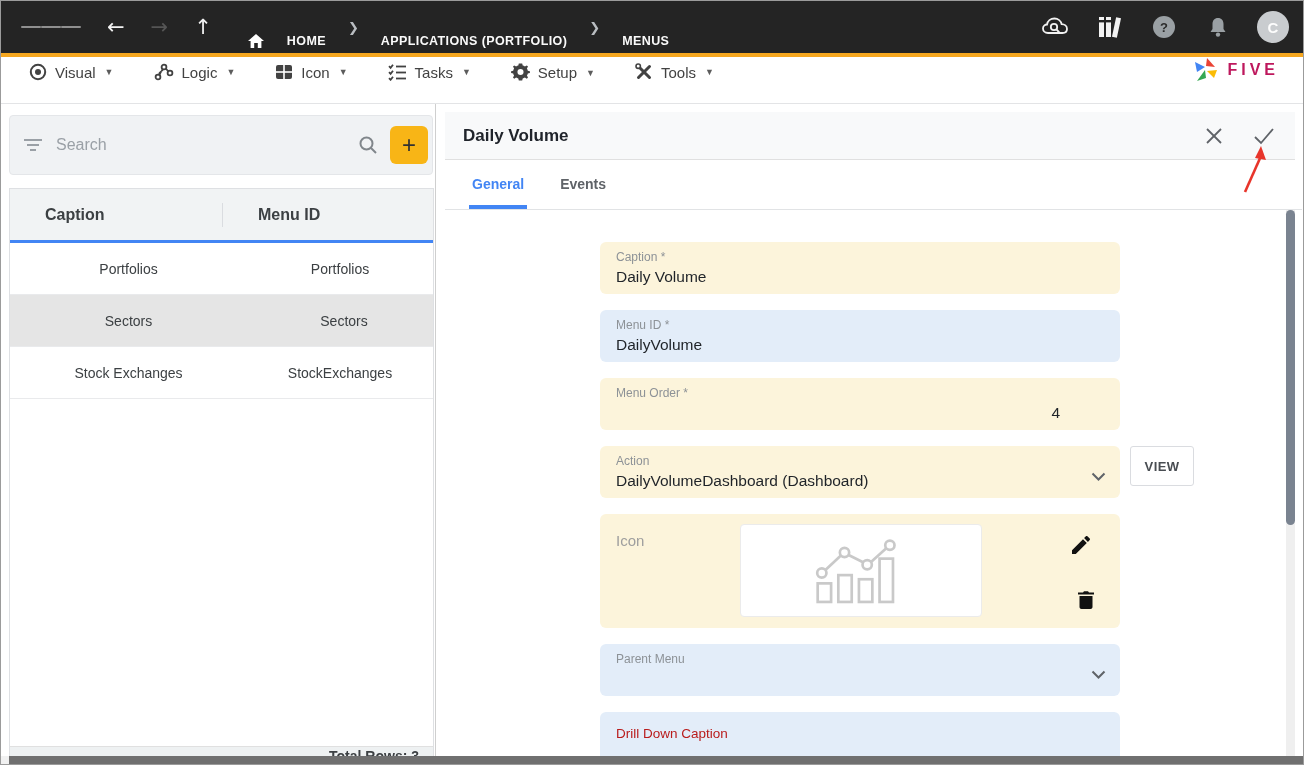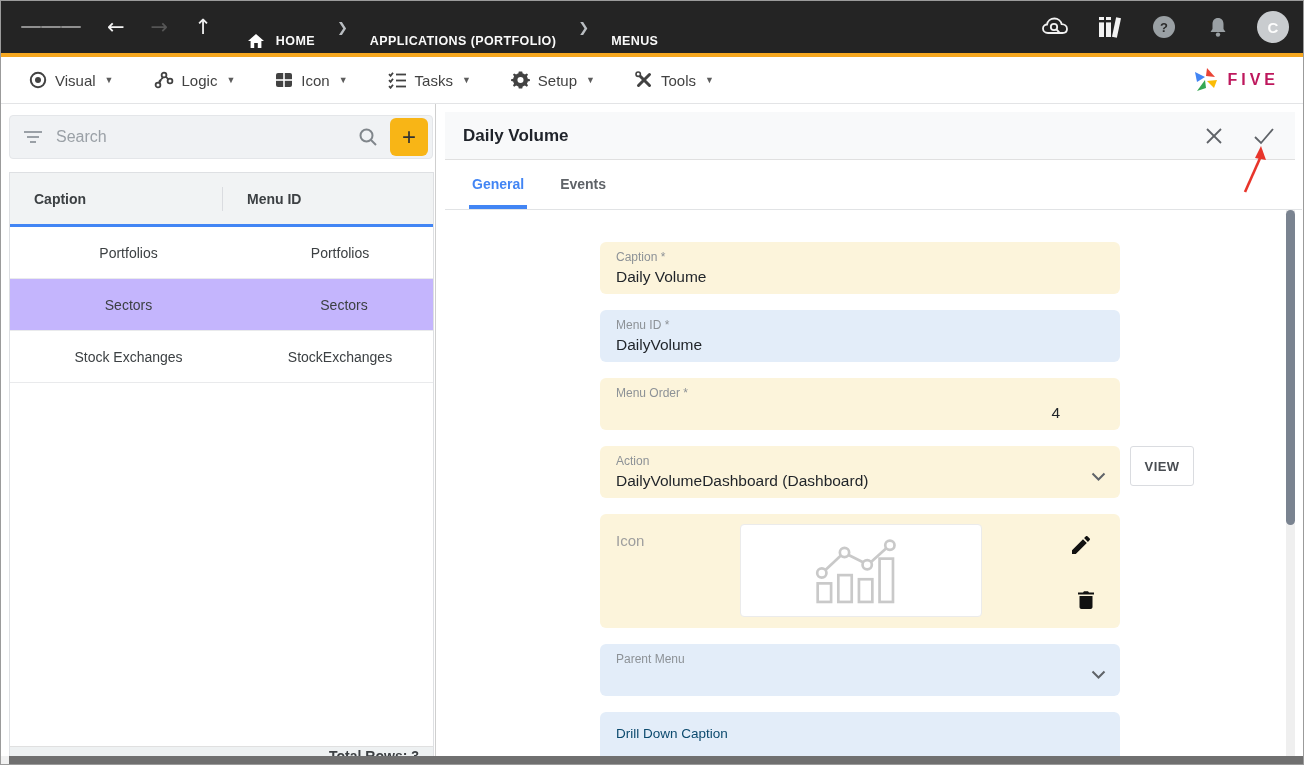--- a/index.html
+++ b/index.html
@@ -12,55 +12,55 @@
 
   
   .topbar { height:52px; background:#242424; display:flex; align-items:center; padding:0 14px; }
   .tb-btn { background:none; border:none; cursor:pointer; display:flex; align-items:center; justify-content:center; padding:6px; margin-right:14px; }
   .hamburger span { display:block; width:20px; height:2px; background:#8f8f8f; margin:4px 0; border-radius:1px; }
   .arrow { font-size:21px; line-height:1; font-family:"DejaVu Sans",sans-serif; }
   .arrow.back { color:#f2f2f2; }
   .arrow.fwd  { color:#555555; }
   .arrow.up   { color:#f2f2f2; }
   .crumbs { display:flex; align-items:center; margin-left:16px; }
-  .crumb { color:#fafafa; font-size:12.5px; font-weight:bold; letter-spacing:.4px; display:flex; align-items:center; gap:12px; cursor:pointer;margin-top:28px; }
+  .crumb { color:#fafafa; font-size:12.5px; font-weight:bold; letter-spacing:.4px; display:flex; align-items:center; gap:23px; cursor:pointer;margin-top:28px; }
   .crumb-sep { color:#b9bdc1; font-size:13px; font-weight:bold; margin:0 22px; }
   .tb-right { margin-left:auto; display:flex; align-items:center; gap:24px; }
   .tb-icon { display:flex; align-items:center; justify-content:center; width:30px; height:30px; cursor:pointer; background:none; border:none; }
   .help-circle { width:22px; height:22px; border-radius:50%; background:#9aa0a4; color:#2c2c2c; font-weight:bold; font-size:13px; display:flex; align-items:center; justify-content:center; }
   .avatar { width:32px; height:32px; border-radius:50%; background:#c9cccf; color:#fdfdfd; font-weight:bold; font-size:15px; display:flex; align-items:center; justify-content:center; cursor:pointer; border:none; }
   .amber-strip { height:4px; background:#f6a71f; }
 
   
-  .menubar { height:47px; background:#ffffff; border-bottom:1px solid #e3e4e6; display:flex; align-items:center; padding:0 14px; }
+  .menubar { height:47px; background:#ffffff; border-bottom:1px solid #e3e4e6; display:flex; align-items:flex-start; padding:0 14px; }
   .menu-item { display:flex; align-items:center; gap:8px; margin:0 12px; padding:6px 8px; cursor:pointer; background:none; border:none; color:#424242; font-size:15px; font-family:inherit; }
   .menu-item:first-child { margin-left:6px; }
   .menu-item .mi-ico { display:flex; align-items:center; }
   .caret { font-size:9px; color:#5c5c5c; margin-left:1px; }
   .logo { margin-left:auto; display:flex; align-items:center; gap:8px; margin-right:10px; }
   .logo-text { font-size:16px; font-weight:bold; letter-spacing:4px; color:#be185d; }
 
   
   .content { display:flex; height:661px; }
 
   
   .left-panel { width:435px; border-right:1px solid #cfcfcf; display:flex; flex-direction:column; background:#fff; }
-  .search-row { margin:11px 2px 0 8px; height:44px; display:flex; align-items:center; background:#f0f2f4; border:1px solid #e4e6e9; border-radius:4px; padding:0 4px 0 14px; }
+  .search-row { margin:11px 2px 0 8px; height:60px; display:flex; align-items:center; background:#f0f2f4; border:1px solid #e4e6e9; border-radius:4px; padding:0 4px 0 14px; }
   .filter-ico { margin-right:14px; display:flex; }
   .search-input { flex:1; border:none; background:transparent; outline:none; font-size:16px; color:#3c4043; font-family:inherit; }
   .search-input::placeholder { color:#9aa0a6; }
   .mag-ico { margin:0 12px; display:flex; }
   .add-btn { width:38px; height:38px; border:none; border-radius:6px; background:#f8b516; color:#323232; font-size:24px; line-height:1; cursor:pointer; display:flex; align-items:center; justify-content:center; }
   .grid { margin:13px 1px 0 8px; border:1px solid #dee0e3; flex:1; display:flex; flex-direction:column; overflow:hidden; }
   .grid-head { height:54px; background:#f1f3f4; display:flex; align-items:center; border-bottom:3px solid #4285f4; }
-  .gh-cell { font-size:14px; font-weight:bold; color:#3c4043; padding-left:24px; }
+  .gh-cell { font-size:16px; font-weight:bold; color:#3c4043; padding-left:35px; }
   .gh-cell.c1 { width:213px; border-right:1px solid #dadce0; height:24px; display:flex; align-items:center; }
   .gh-cell.c2 { flex:1; }
   .grid-row { height:52px; display:flex; align-items:center; border-bottom:1px solid #e9eaec; cursor:pointer; background:#fff;text-align:center; }
-  .grid-row.alt { background:#c4b5fd;gap:8px; }
+  .grid-row.alt { background:#e5e5e5;gap:8px; }
   .gr-cell { font-size:14px; color:#3c4043; padding-left:24px; }
   .gr-cell.c1 { width:213px; }
   .gr-cell.c2 { flex:1; }
   .grid-fill { flex:1; background:#fff; }
   .grid-foot { height:18px; background:#eef1f2; border-top:1px solid #e0e0e0; display:flex; align-items:center; justify-content:flex-end; padding-right:14px; font-size:14px; font-weight:bold; color:#3c4043; }
 
   
   .right-panel { flex:1; display:flex; flex-direction:column; background:#fff; position:relative;justify-content:flex-end; }
   .detail-header { margin:8px 8px 0 9px; height:48px; background:#f8f9fa; border-bottom:1px solid #e0e0e0; display:flex; align-items:center; padding:0 18px; position:relative; }
   .detail-title { font-size:17px; font-weight:bold; color:#20242b; }
@@ -381,21 +381,21 @@
           <span class="f-label">Parent Menu</span>
           <span class="f-value"></span>
           <span class="chev">
             <svg width="15" height="9" viewBox="0 0 15 9" fill="none" stroke="#5f6368" stroke-width="2">
                 <path d="M1.5 1.5 L7.5 7.5 L13.5 1.5"></path>
               </svg>
           </span>
         </div>
 
         <div class="field blue">
-          <span class="f-label" style="margin-top:6px; font-size:13.5px; color:#0c4a6e;">Drill Down Caption</span>
+          <span class="f-label" style="margin-top:6px; font-size:13.5px; color:#b91c1c;">Drill Down Caption</span>
           <span class="f-value"></span>
         </div>
 
       </div>
 
       <div class="v-scroll">
         <div class="v-thumb"></div>
       </div>
     </div>
   </div>

